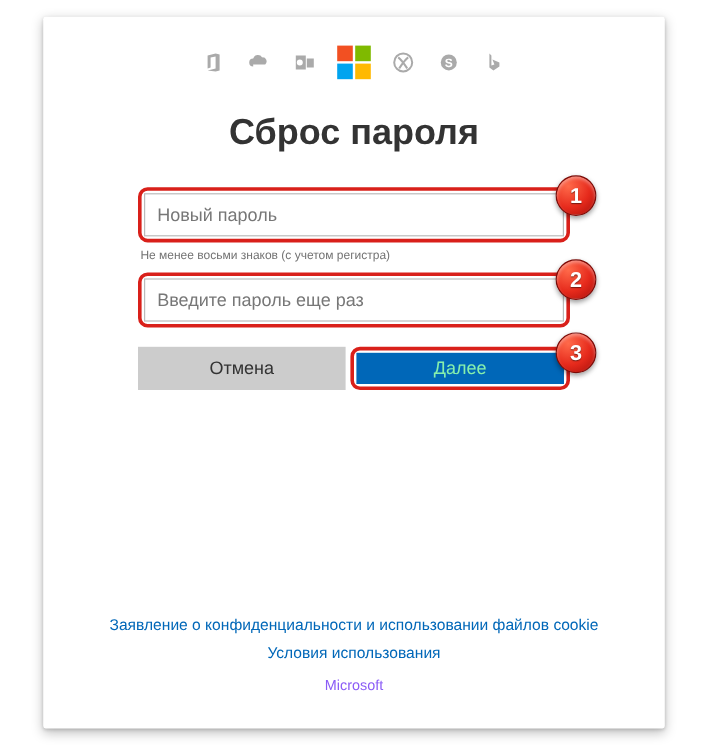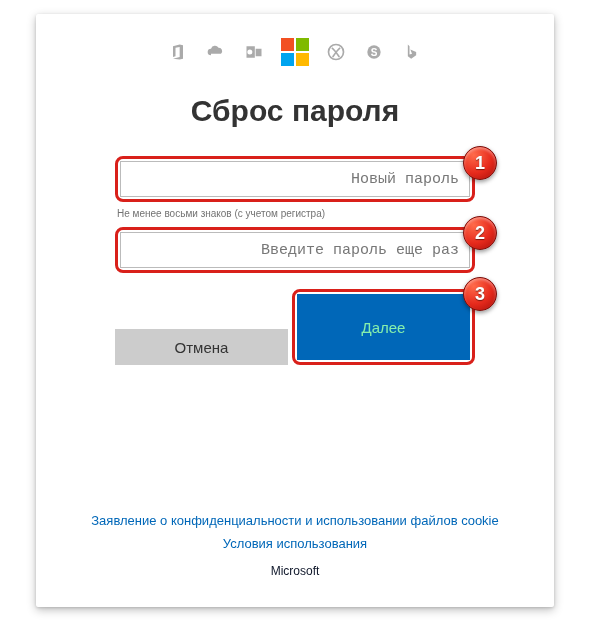--- a/index.html
+++ b/index.html
@@ -52,43 +52,42 @@
       position: relative;
     }
     .field-highlight input {
       width: 100%;
       height: 36px;
       border: 1px solid #bbb;
       padding: 0 10px;
       font-size: 15px;
       color: #7f1d1d;
       outline: none;
-      font-family: Liberation Mono, monospace;
-      text-align: right;
+      font-family: Liberation Sans, sans-serif;
     }
     .field-highlight input::placeholder { color: #777; }
     .hint {
       font-size: 10px;
       color: #737373;
       margin: 6px 0 8px 2px;
     }
     .button-row {
       display: flex;
       margin-top: 16px;
       position: relative;
     }
     .btn {
       flex: 1;
       height: 36px;
       border: none;
       font-size: 15px;
       cursor: pointer;
       font-family: inherit;
     }
-    .btn-cancel { background: #ccc; color: #333; margin-top: 40px; }
+    .btn-cancel { background: #ccc; color: #333; }
     .btn-next-wrap {
       flex: 1;
       border: 3px solid #d9201a;
       border-radius: 8px;
       padding: 2px;
       margin-left: 4px;
       position: relative;
     }
     .btn-next { background: #0067b8; color: #86efac; width: 100%; height: 100%; border:none; font-size:15px; cursor:pointer; }
     .badge {
@@ -109,21 +108,21 @@
     }
     .footer {
       position: absolute;
       bottom: 24px;
       left: 0; right: 0;
       text-align: center;
       font-size: 13px;
       line-height: 1.8;
     }
     .footer a { color: #0067b8; text-decoration: none; display: block; cursor: pointer; }
-    .footer .copyright { color: #0f172a; font-size: 12px; margin-top: 6px; }
+    .footer .copyright { color: #8b5cf6; font-size: 12px; margin-top: 6px; }
   </style>
 </head>
 <body>
 
 <div class="main-card">
 
   <div class="brand-row">
     <span class="brand-icon">
         <svg viewBox="0 0 24 24">
           <path d="M14 3L6 5v13l3-1V7l5-1v12l-8 2 8 1 4-1V4z"></path>

